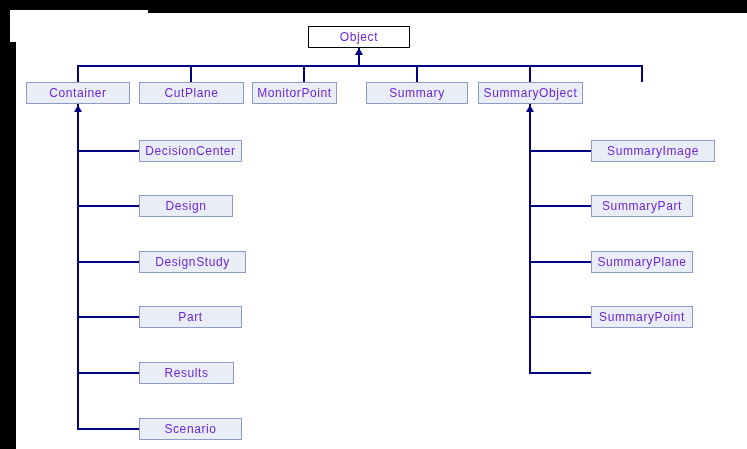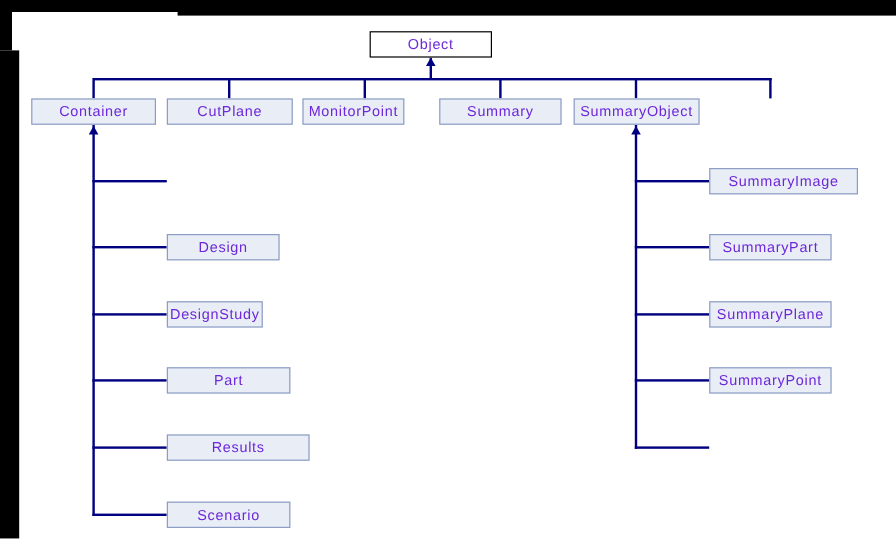--- a/index.html
+++ b/index.html
@@ -54,24 +54,25 @@
   <div class="line" style="left:529px;top:372px;width:62px;height:2px"></div>
 
   <div class="node root" style="left:308px;top:26px;width:102px">Object</div>
 
   <div class="node" style="left:26px;top:82px;width:104px">Container</div>
   <div class="node" style="left:139px;top:82px;width:105px">CutPlane</div>
   <div class="node" style="left:252px;top:82px;width:85px">MonitorPoint</div>
   <div class="node" style="left:366px;top:82px;width:102px">Summary</div>
   <div class="node" style="left:478px;top:82px;width:105px">SummaryObject</div>
 
+  <div class="node" style="left:139px;top:140px;width:103px">DecisionCenter</div>
   <div class="node" style="left:139px;top:195px;width:94px">Design</div>
-  <div class="node" style="left:139px;top:251px;width:80px">DesignStudy</div>
+  <div class="node" style="left:139px;top:251px;width:107px">DesignStudy</div>
   <div class="node" style="left:139px;top:306px;width:103px">Part</div>
-  <div class="node" style="left:139px;top:362px;width:119px">Results</div>
+  <div class="node" style="left:139px;top:362px;width:95px">Results</div>
   <div class="node" style="left:139px;top:418px;width:103px">Scenario</div>
 
   <div class="node" style="left:591px;top:140px;width:124px">SummaryImage</div>
   <div class="node" style="left:591px;top:195px;width:102px">SummaryPart</div>
   <div class="node" style="left:591px;top:251px;width:102px">SummaryPlane</div>
   <div class="node" style="left:591px;top:306px;width:102px">SummaryPoint</div>
 
 </div>
 
 </body></html>

